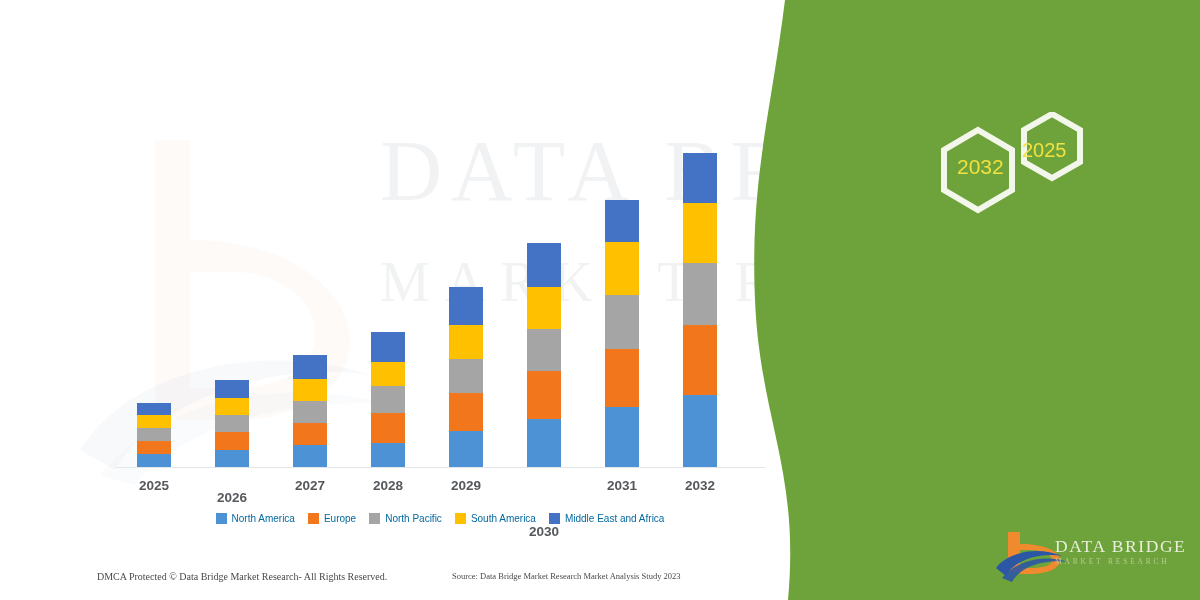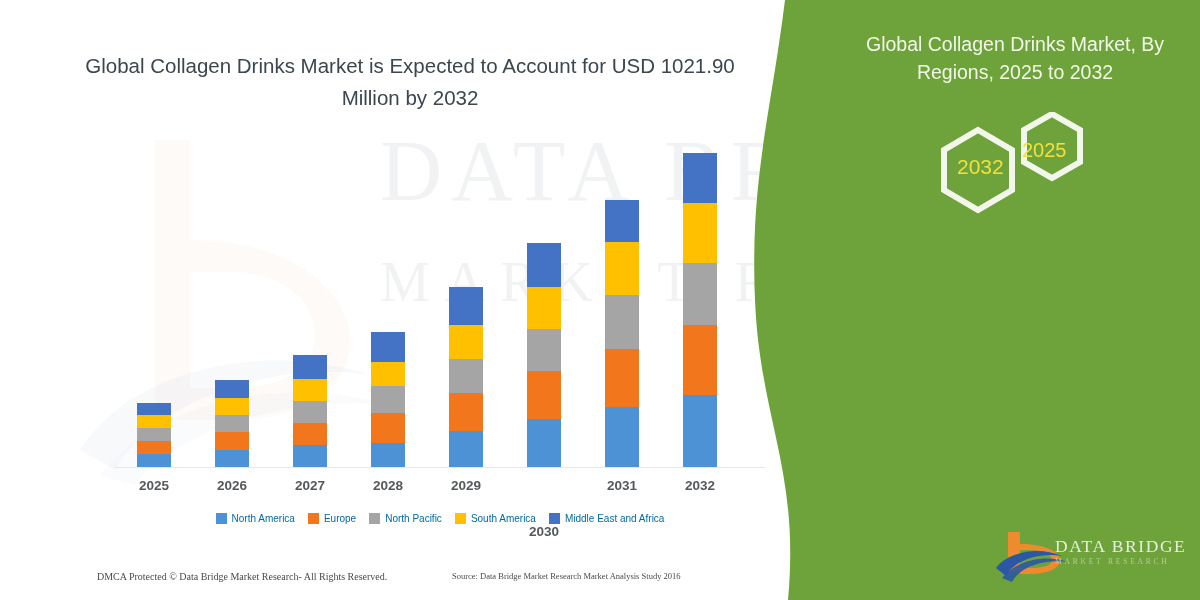--- a/index.html
+++ b/index.html
@@ -124,21 +124,20 @@
                M95 152 L140 152 C 182 152, 220 178, 220 215 C 220 252, 182 268, 140 268 L95 268 Z" fill="#f0a070" opacity=".55" fill-rule="evenodd"></path>
     </svg>
     <svg class="wm-swoosh" viewBox="0 0 330 160">
       <path d="M10 120 C 60 40, 190 10, 300 45 C 205 30, 85 70, 45 140 Z" fill="#8fa8c8" opacity=".55"></path>
       <path d="M30 145 C 90 70, 210 45, 320 75 C 220 65, 105 100, 65 155 Z" fill="#8fa8c8" opacity=".35"></path>
     </svg>
     <div class="wm-text">DATA BRIDGE</div>
     <div class="wm-text2">MARKET RESEARCH</div>
   </div>
 
-  <div class="headline">Global Collagen Drinks Market is Expected to Account for USD 1021.90 Million by 2032</div>
 
   <div class="chart">
     <div class="axis-line"></div>
     <div class="bars" id="bars-container">
         <div class="bar-group" style="left: 137px; width: 34px;">
           <div class="seg" style="height: 12px; background: rgb(68, 114, 196);"></div>
           <div class="seg" style="height: 13px; background: rgb(255, 192, 0);"></div>
           <div class="seg" style="height: 13px; background: rgb(165, 165, 165);"></div>
           <div class="seg" style="height: 13px; background: rgb(242, 118, 28);"></div>
           <div class="seg" style="height: 13px; background: rgb(78, 146, 214);"></div>
@@ -188,21 +187,21 @@
         <div class="bar-group" style="left: 683px; width: 34px;">
           <div class="seg" style="height: 50px; background: rgb(68, 114, 196);"></div>
           <div class="seg" style="height: 60px; background: rgb(255, 192, 0);"></div>
           <div class="seg" style="height: 62px; background: rgb(165, 165, 165);"></div>
           <div class="seg" style="height: 70px; background: rgb(242, 118, 28);"></div>
           <div class="seg" style="height: 72px; background: rgb(78, 146, 214);"></div>
         </div>
       </div>
     <div id="xlabels">
         <div class="xlabel" style="left: 115px;">2025</div>
-        <div class="xlabel" style="left: 193px;">2026</div>
+        <div class="xlabel" style="left: 193px; margin-top: 12px;">2026</div>
         <div class="xlabel" style="left: 271px;">2027</div>
         <div class="xlabel" style="left: 349px;">2028</div>
         <div class="xlabel" style="left: 427px;">2029</div>
         <div class="xlabel" style="left: 505px; margin-top: 46px;">2030</div>
         <div class="xlabel" style="left: 583px;">2031</div>
         <div class="xlabel" style="left: 661px;">2032</div>
       </div>
   </div>
 
   <div class="legend" id="legend">
@@ -225,36 +224,35 @@
       <div class="lg-item">
         <span class="lg-sw" style="background: rgb(68, 114, 196);"></span>
         <span class="lg-lbl">Middle East and Africa</span>
       </div>
     </div>
 
   <svg class="green-panel" viewBox="0 0 460 600" preserveAspectRatio="none">
     <path d="M 45 0 C 30 120, 10 180, 15 300 C 20 420, 60 470, 48 600 L 460 600 L 460 0 Z" fill="#6ea23a"></path>
   </svg>
 
-  <div class="panel-title">Global Collagen Drinks Market, By Regions, 2025 to 2032</div>
 
   <svg class="hexwrap" viewBox="0 0 190 130">
     <polygon points="48,18 82,38 82,78 48,98 14,78 14,38" fill="none" stroke="#f3f6ea" stroke-width="6"></polygon>
     <polygon points="122,2 150,18 150,50 122,66 94,50 94,18" fill="none" stroke="#f3f6ea" stroke-width="6"></polygon>
   </svg>
   <div class="hex-year big">2032</div>
   <div class="hex-year small">2025</div>
 
 
   <svg class="logo" viewBox="0 0 200 58">
     <path d="M18 4 L18 44 L30 44 L30 4 Z" fill="#f08a2e"></path>
     <path d="M30 16 C 56 16, 70 24, 70 32 C 70 41, 56 46, 40 46 L30 46 Z
              M30 22 L40 22 C 52 22, 62 26, 62 32 C 62 38, 52 40, 40 40 L30 40 Z" fill="#f08a2e" fill-rule="evenodd"></path>
     <path d="M6 40 C 18 24, 48 18, 72 28 C 50 24, 24 32, 16 48 Z" fill="#2b57a5"></path>
     <path d="M12 50 C 26 32, 56 26, 78 34 C 56 31, 30 38, 22 54 Z" fill="#2b57a5" opacity=".9"></path>
   </svg>
   <div class="logo-word">DATA BRIDGE</div>
   <div class="logo-sub">MARKET RESEARCH</div>
 
   <div class="foot-left">DMCA Protected © Data Bridge Market Research- All Rights Reserved.</div>
-  <div class="foot-right">Source: Data Bridge Market Research  Market Analysis Study 2016</div>
+  <div class="foot-right">Source: Data Bridge Market Research  Market Analysis Study 2023</div>
 
 </div>
 
 </body></html>

